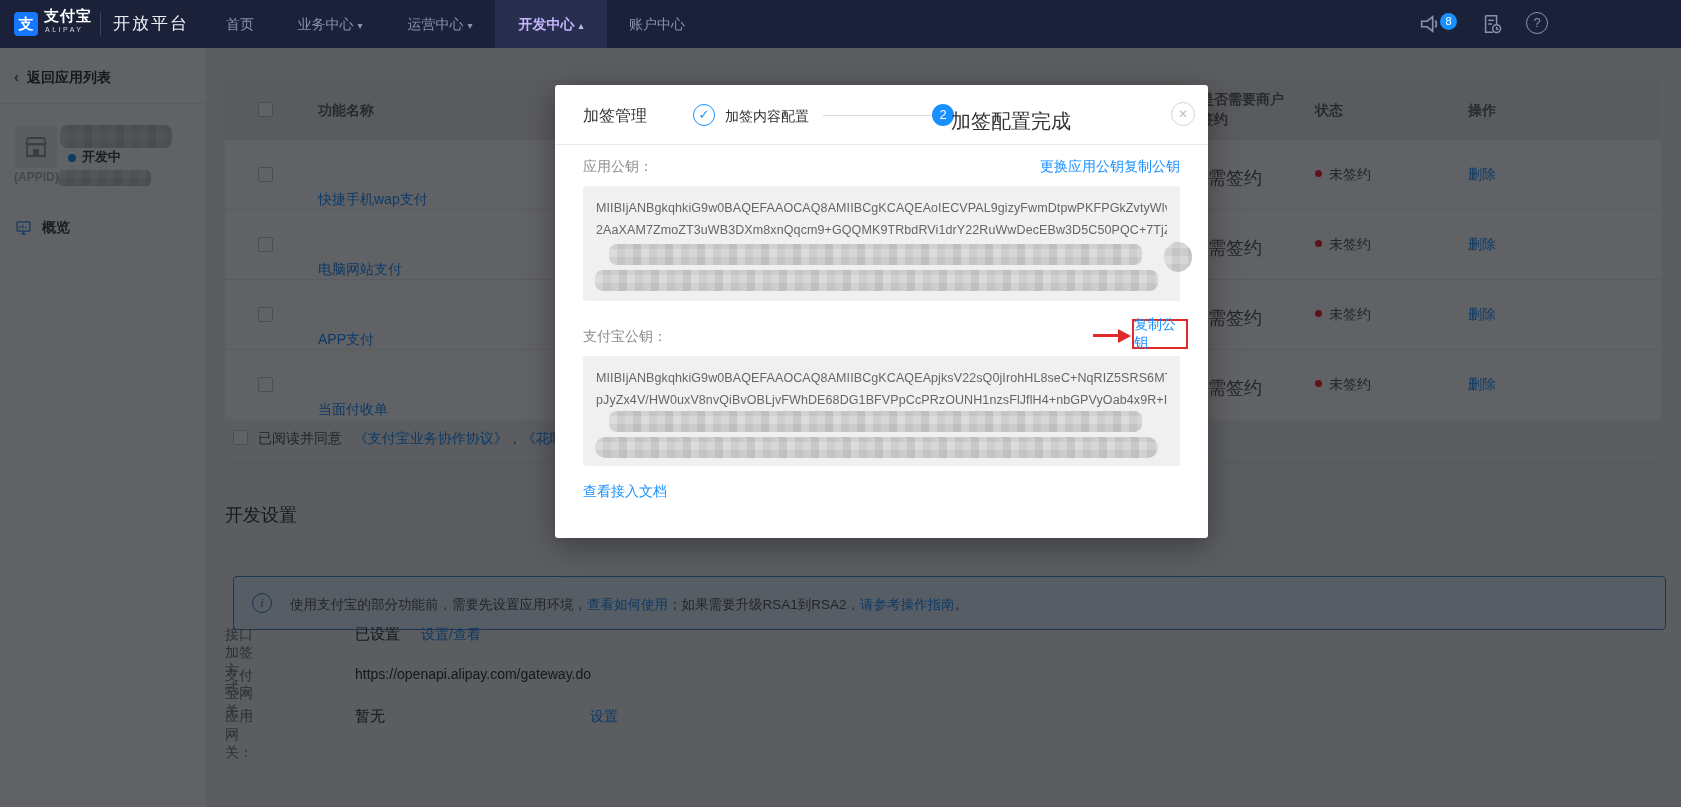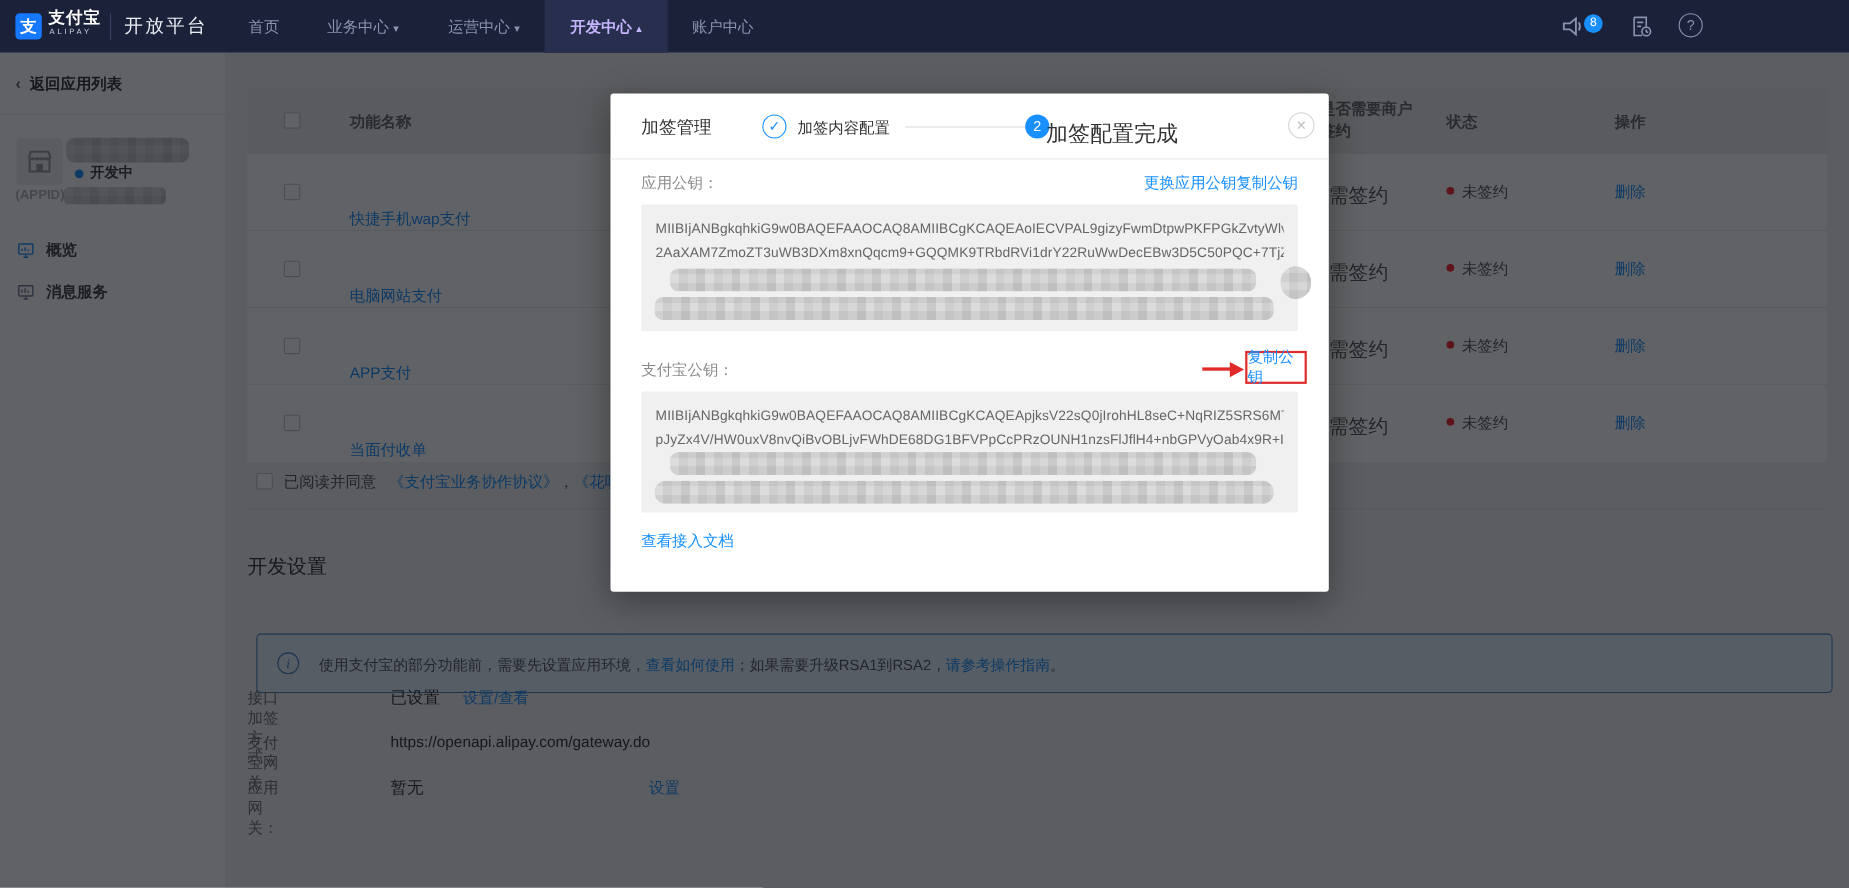--- a/index.html
+++ b/index.html
@@ -185,33 +185,20 @@
         <rect x="3" y="4" width="18" height="13" rx="1"></rect>
           <line x1="7" y1="13" x2="7" y2="10"></line>
           <line x1="11" y1="13" x2="11" y2="8"></line>
           <line x1="15" y1="13" x2="15" y2="11"></line>
           <line x1="9" y1="21" x2="15" y2="21"></line>
           <line x1="12" y1="17" x2="12" y2="21"></line>
       </svg>
     </span>
     <span class="ml">概览</span>
   </div>
-  <div class="side-item" style="top:206px;">
-    <span class="mi">
-      <svg width="17" height="17" viewBox="0 0 24 24" fill="none" stroke="#6f7d97" stroke-width="1.8">
-        <rect x="3" y="4" width="18" height="13" rx="1"></rect>
-          <line x1="7" y1="13" x2="7" y2="9"></line>
-          <line x1="11" y1="13" x2="11" y2="7"></line>
-          <line x1="15" y1="13" x2="15" y2="10"></line>
-          <line x1="9" y1="21" x2="15" y2="21"></line>
-          <line x1="12" y1="17" x2="12" y2="21"></line>
-      </svg>
-    </span>
-    <span class="ml">消息服务</span>
-  </div>
 </div>
 
 <div id="content">
   <div id="table-card">
     <div class="t-header">
       <span class="cbx" style="top:22px;"></span>
       <span class="th" style="left:93px;top:22px;">功能名称</span>
       <span class="th" style="left:975px;top:11px;">是否需要商户</span>
       <span class="th" style="left:975px;top:31px;">签约</span>
       <span class="th" style="left:1090px;top:22px;">状态</span>

